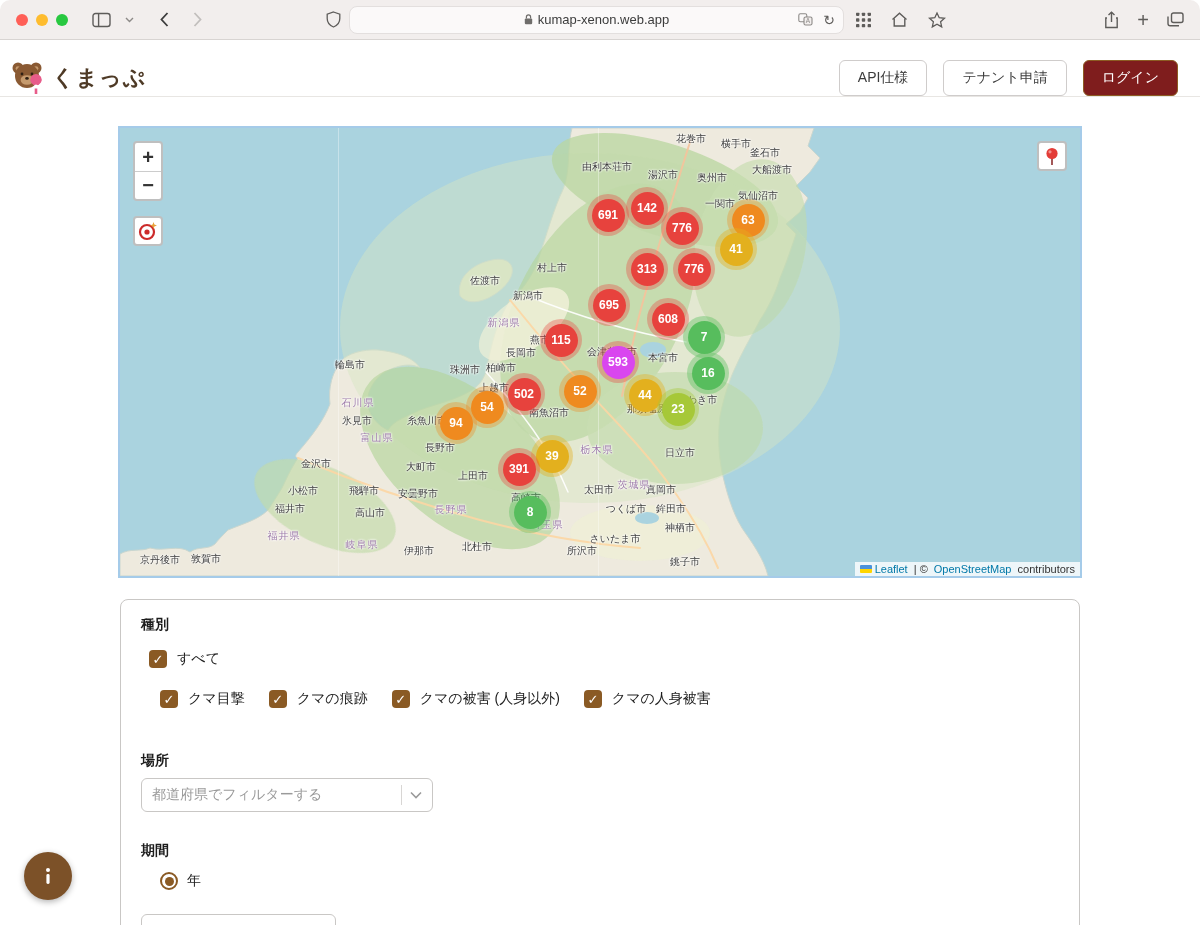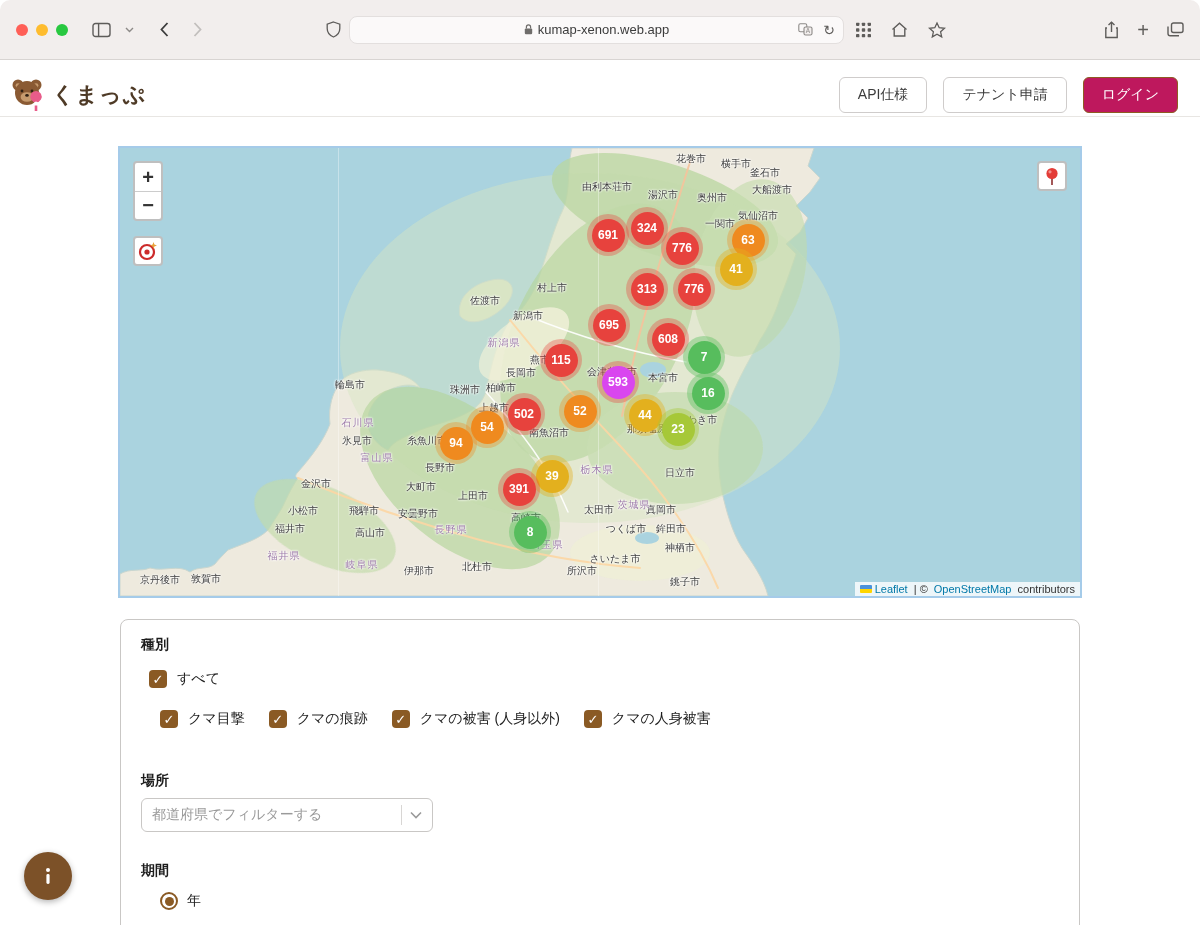--- a/index.html
+++ b/index.html
@@ -1,45 +1,45 @@
 <!DOCTYPE html>
 <html><head>
 <meta charset="utf-8">
 <style>
   * { margin:0; padding:0; box-sizing:border-box; }
   html,body { width:1200px; height:925px; overflow:hidden; background:#fff;
     font-family:"Liberation Sans","DejaVu Sans",sans-serif; }
 
   
-  .chrome { position:relative; height:60px; background:#f2eeed; border-bottom:1px solid #d8d4d2;
+  .chrome { position:relative; height:40px; background:#f2eeed; border-bottom:1px solid #d8d4d2;
     border-radius:10px 10px 0 0; }
   .traffic { position:absolute; left:16px; top:50%; transform:translateY(-50%); display:flex; gap:8px; }
   .light { width:12px; height:12px; border-radius:50%; }
   .cicon { color:#5e5c5a; display:inline-flex; align-items:center; justify-content:center; cursor:default; }
   .cgroup { position:absolute; top:50%; transform:translateY(-50%); display:flex; align-items:center; }
   .g-nav { left:92px; gap:14px; }
   .g-url { left:326px; width:518px; gap:8px; }
   .g-mid { left:856px; gap:20px; }
   .g-right { right:16px; gap:18px; }
   .url-field { flex:1; height:28px; background:#fbf9f9; border:1px solid #e3dfde; border-radius:8px;
     display:flex; align-items:center; padding:0 8px; position:relative; }
   .url-center { position:absolute; left:0; right:0; display:flex; justify-content:center; align-items:center; gap:5px;
     font-size:13px; color:#3c3c3c; }
   .url-right { position:absolute; right:8px; display:flex; gap:10px; align-items:center; }
   .glyph { font-size:16px; color:#5e5c5a; line-height:1; }
 
   
   .app-header { height:57px; background:#fff; border-bottom:1px solid #e8e6e3; display:flex;
-    align-items:flex-start; padding:17px 22px 0 10px; }
+    align-items:flex-end; padding:0 22px 0 10px; }
   .logo-wrap { display:flex; align-items:center; gap:8px; }
   .app-title { font-size:22px; font-weight:bold; color:#4e3a26; letter-spacing:1px; }
   .header-actions { margin-left:auto; display:flex; gap:16px; align-items:center; }
   .hbtn { height:36px; padding:0 18px; background:#fff; border:1px solid #cfcccb; border-radius:6px;
     font-size:14px; color:#3c3c3c; cursor:pointer; }
-  .hbtn.primary { background:#be185d; border-color:#8d5c22; color:#fff; }
+  .hbtn.primary { background:#7f1d1d; border-color:#8d5c22; color:#fff; }
 
   
   .map-wrap { position:relative; width:964px; height:452px; margin:29px auto 0;
     border:2px solid #a5cbe9; background:#aad3df; overflow:hidden; }
   .basemap { position:absolute; left:0; top:0; }
   .map-label { position:absolute; transform:translate(-50%,-50%); font-size:10px; color:#3a3a3a;
     white-space:nowrap; text-shadow:0 0 2px #fff,0 0 2px #fff,0 0 3px #fff; pointer-events:none; }
   .map-label.pref { color:#9c79a8; font-size:10px; letter-spacing:1px; }
   .cluster { position:absolute; width:42px; height:42px; border-radius:50%; transform:translate(-50%,-50%);
     display:flex; align-items:center; justify-content:center; cursor:pointer; }
@@ -328,21 +328,21 @@
       <span class="map-label" style="left: 495px; top: 411px;">さいたま市</span>
       <span class="map-label" style="left: 40px; top: 432px;">京丹後市</span>
       <span class="map-label" style="left: 86px; top: 431px;">敦賀市</span>
       <span class="map-label" style="left: 565px; top: 434px;">銚子市</span>
     </div>
   <div>
       <div class="cluster" style="left: 488px; top: 87px; background: rgba(231, 66, 61, 0.35);">
         <div class="cluster-inner" style="background: rgb(231, 66, 61);">691</div>
       </div>
       <div class="cluster" style="left: 527px; top: 80px; background: rgba(231, 66, 61, 0.35);">
-        <div class="cluster-inner" style="background: rgb(231, 66, 61);">324</div>
+        <div class="cluster-inner" style="background: rgb(231, 66, 61);">142</div>
       </div>
       <div class="cluster" style="left: 562px; top: 100px; background: rgba(231, 66, 61, 0.35);">
         <div class="cluster-inner" style="background: rgb(231, 66, 61);">776</div>
       </div>
       <div class="cluster" style="left: 628px; top: 92px; background: rgba(239, 138, 31, 0.35);">
         <div class="cluster-inner" style="background: rgb(239, 138, 31);">63</div>
       </div>
       <div class="cluster" style="left: 616px; top: 121px; background: rgba(227, 176, 30, 0.4);">
         <div class="cluster-inner" style="background: rgb(227, 176, 30);">41</div>
       </div>

